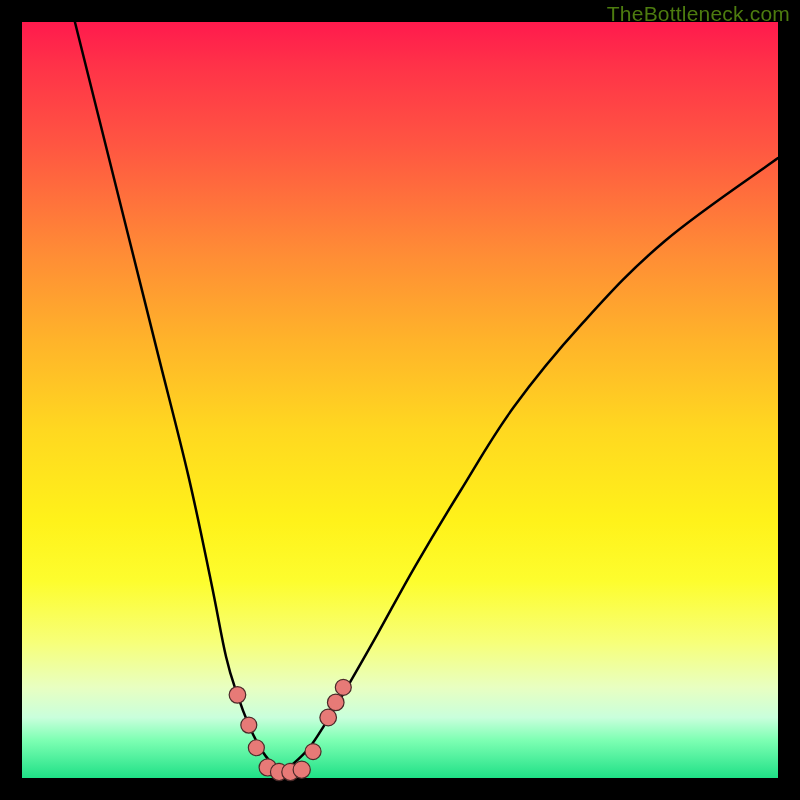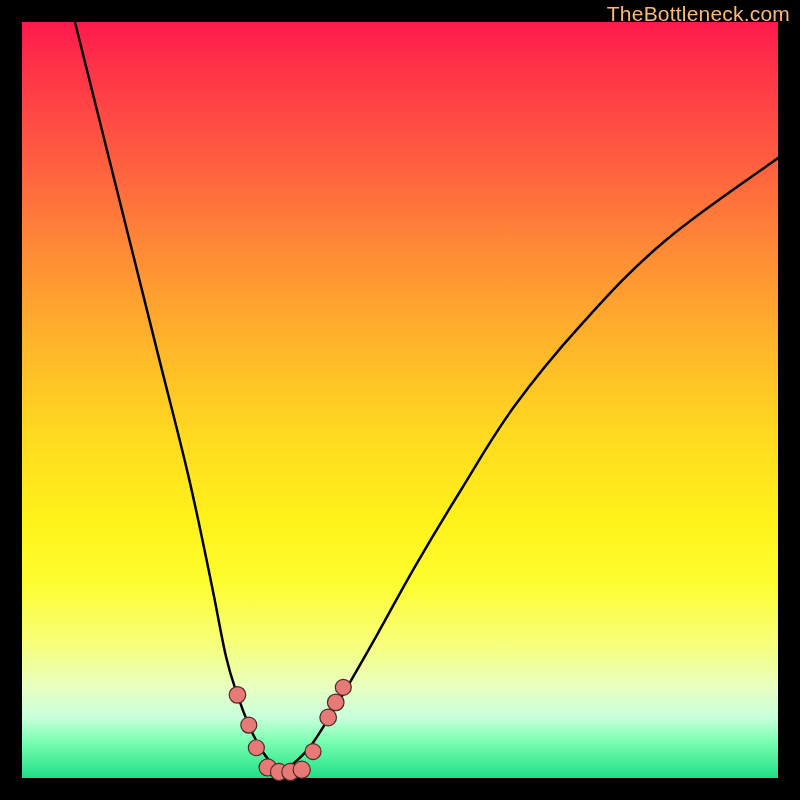--- a/index.html
+++ b/index.html
@@ -29,21 +29,21 @@
       #f7ff78 82%,
       #e8ffc1 88%,
       #c9ffdc 92%,
       #7dffb3 95%,
       #1fe086 100%);
   }
   .watermark {
     position: absolute;
     top: 2px;
     right: 10px;
-    color: #fdba74;
+    color: #4d7c0f;
     font-size: 21px;
     letter-spacing: 0.2px;
     font-weight: 400;
     user-select: none;
   }
   svg.curve {
     position: absolute;
     left: 0;
     top: 0;
     width: 756px;

